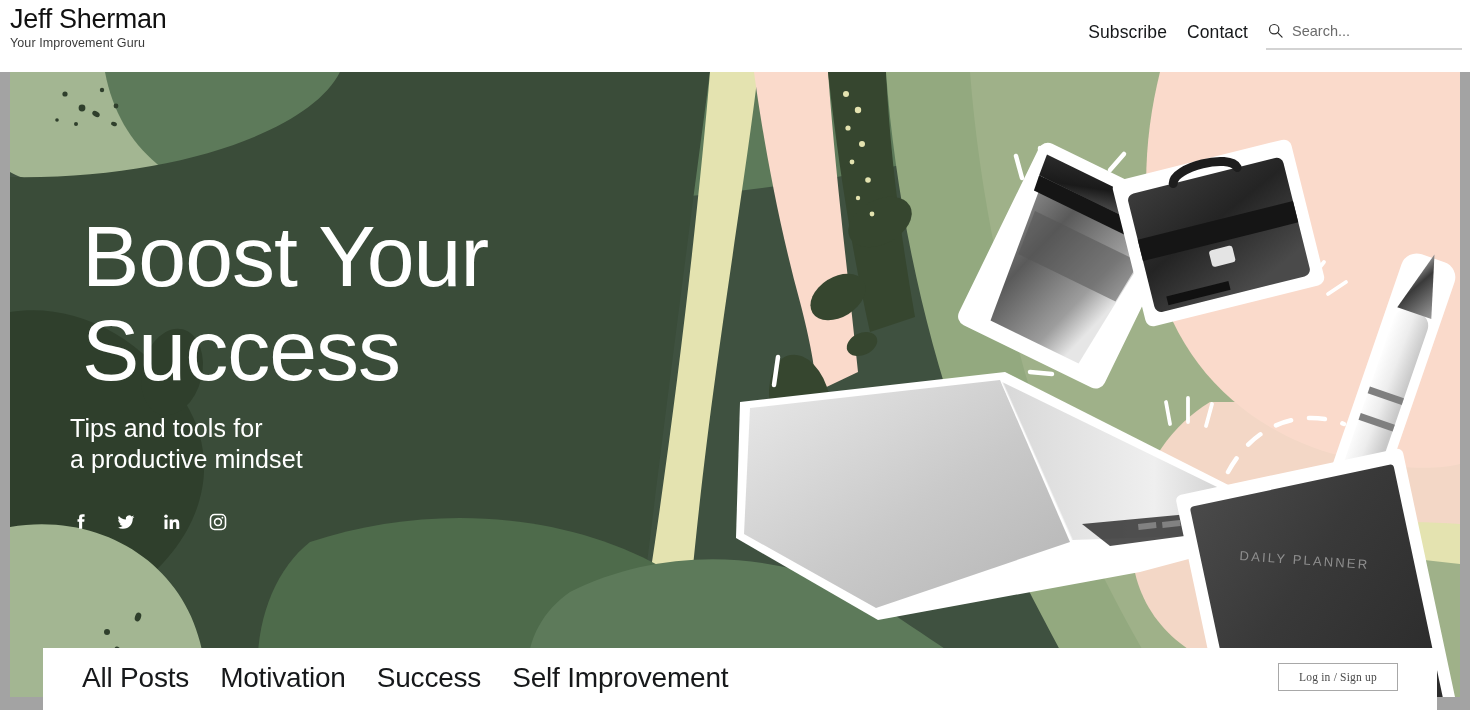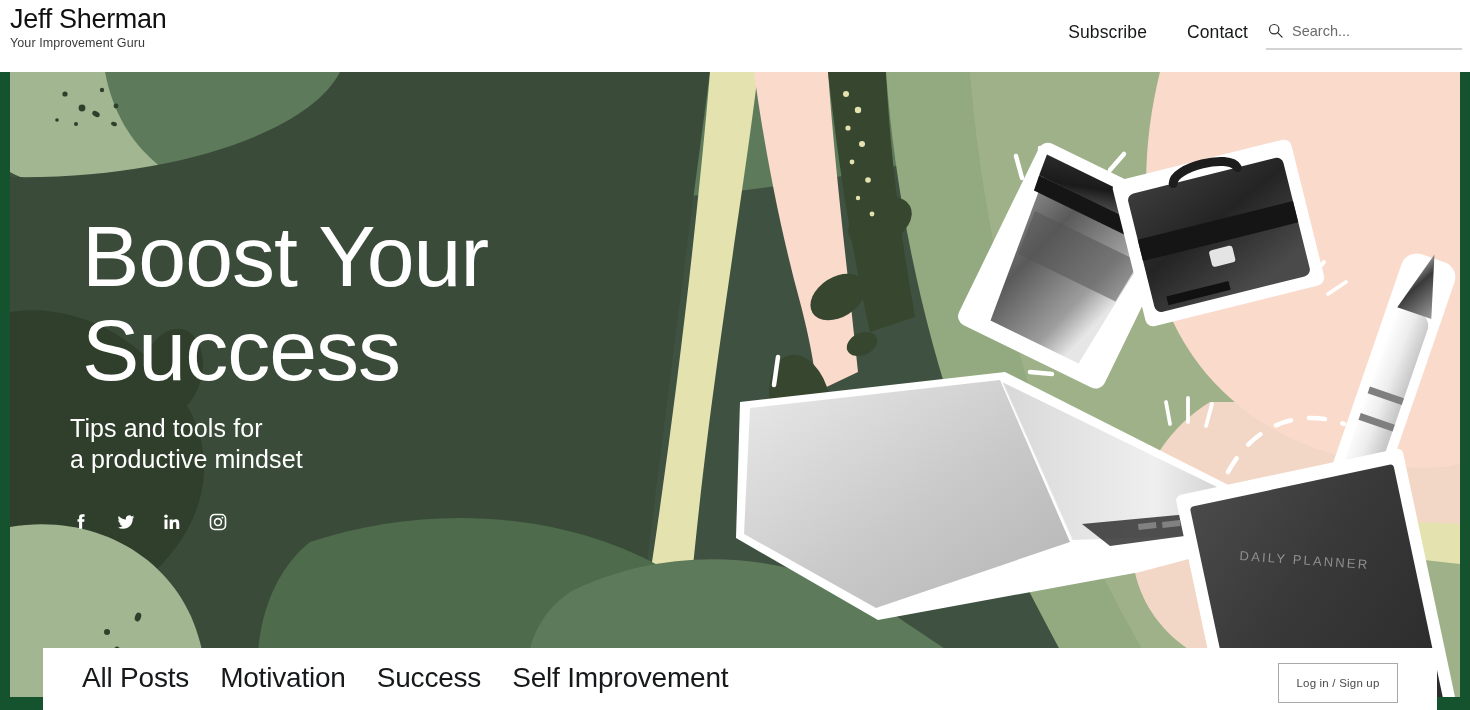--- a/index.html
+++ b/index.html
@@ -10,21 +10,21 @@
   body {
     width: 1470px;
     height: 710px;
     overflow: hidden;
     font-family: "Liberation Sans", sans-serif;
   }
   .page {
     position: relative;
     width: 1470px;
     height: 710px;
-    background: #14532d;
+    background: #a3a3a3;
     overflow: hidden;
   }
 
   
   .header {
     position: absolute;
     left: 0; top: 0;
     width: 1470px;
     height: 72px;
     background: #ffffff;
@@ -49,21 +49,21 @@
     color: #3b3b3b;
     margin-top: 1px;
     letter-spacing: 0.1px;
     white-space: nowrap;
   }
   .nav-top {
     position: absolute;
     right: 222px;
     top: 22px;
     display: flex;
-    gap: 40px;
+    gap: 20px;
     align-items: center;
   }
   .nav-top a {
     font-size: 17.5px;
     color: #16181a;
     text-decoration: none;
     white-space: nowrap;
     letter-spacing: 0.1px;
   }
   .search-wrap {
@@ -177,24 +177,24 @@
     color: #16181a;
     text-decoration: none;
     white-space: nowrap;
     letter-spacing: -0.2px;
   }
   .login-btn {
     position: absolute;
     right: 39px;
     top: 15px;
     width: 120px;
-    height: 40px;
+    height: 28px;
     border: 1px solid #a8a8a8;
     background: #ffffff;
-    font-family: Liberation Sans, sans-serif;
+    font-family: Liberation Serif, serif;
     font-size: 11.5px;
     color: #4a4a4a;
     cursor: pointer;
     letter-spacing: 0.2px;
     padding: 0;
     line-height: 26px;
     text-align: center;
   }
 </style>
 </head>

